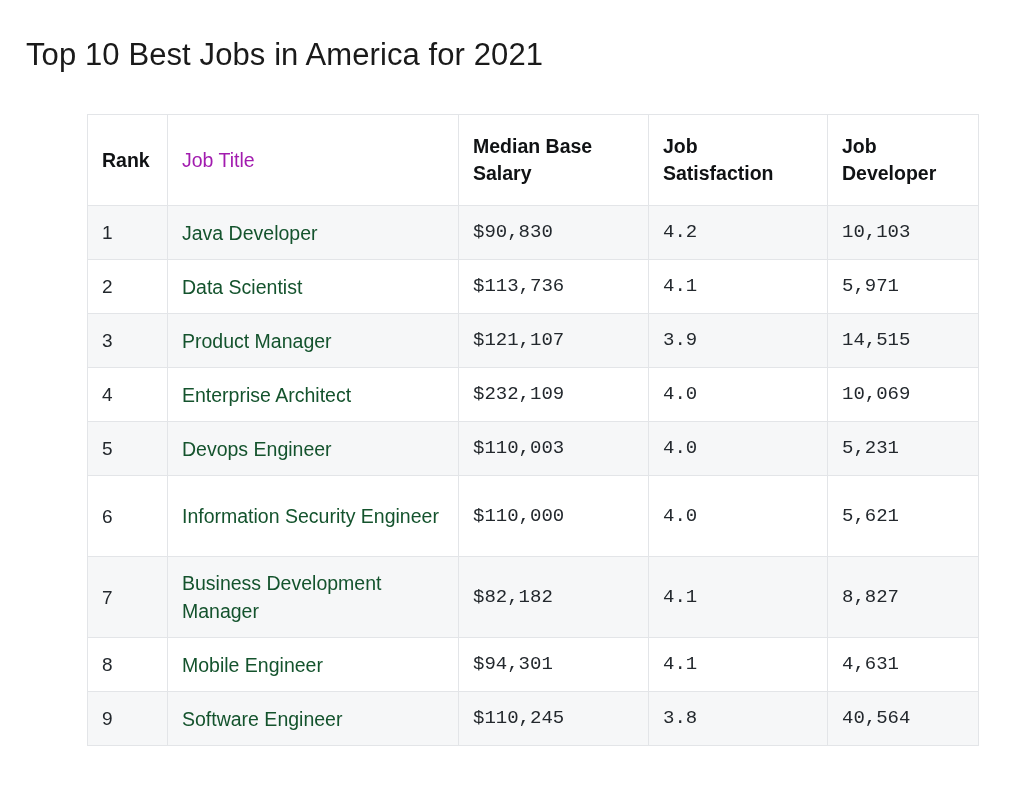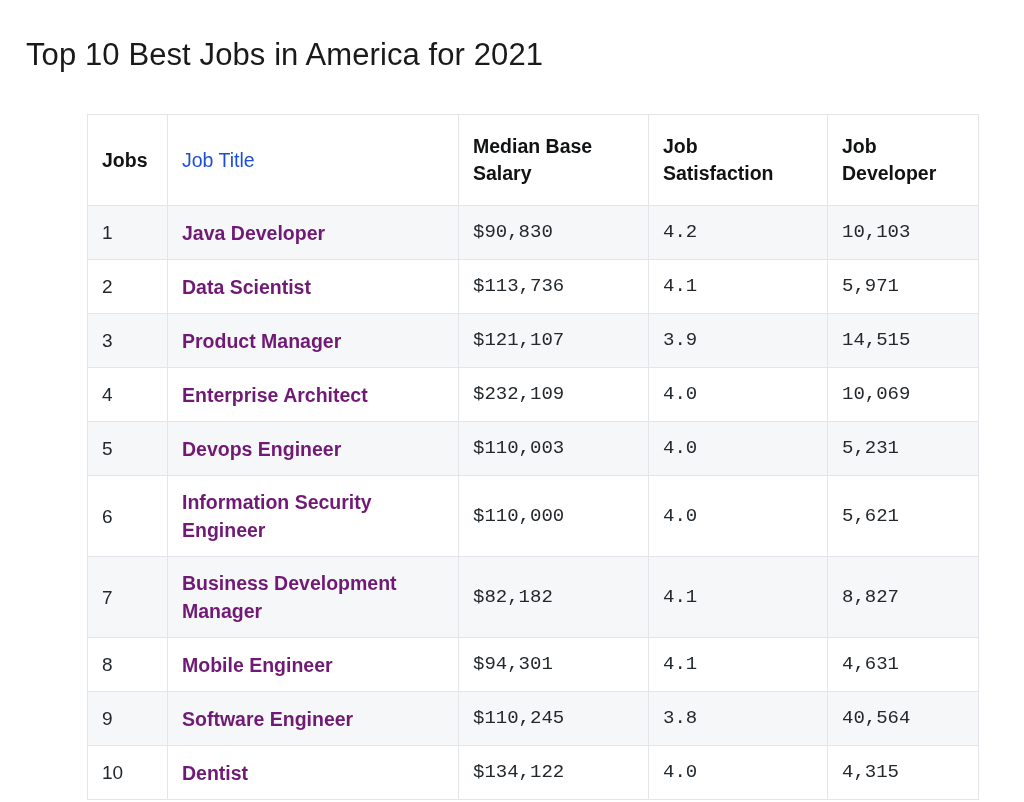--- a/index.html
+++ b/index.html
@@ -71,21 +71,21 @@
     height: 90px;
     font-weight: 700;
     font-size: 19.5px;
     color: #101214;
     background: #ffffff;
     vertical-align: middle;
   }
 
   table.jobs-table thead th.th-title {
     font-weight: 400;
-    color: #1d4ed8;
+    color: #a21caf;
     font-size: 19.5px;
   }
 
   table.jobs-table tbody tr.row-odd td {
     background: #f6f7f8;
   }
   table.jobs-table tbody tr.row-even td {
     background: #ffffff;
   }
 
@@ -94,26 +94,25 @@
   }
   table.jobs-table tbody tr.row-tall td {
     height: 80px;
   }
 
   .cell-rank {
     color: #23282d;
   }
 
   .job-link {
-    color: #701a75;
+    color: #14532d;
     text-decoration: none;
     font-size: 19.5px;
     line-height: 28px;
     display: inline-block;
-    font-weight: bold;
   }
 
   .cell-salary,
   .cell-satisfaction,
   .cell-openings {
     color: #23282d;
     font-size: 19.5px;
     font-family: Liberation Mono, monospace;
   }
 </style>
@@ -128,21 +127,21 @@
     <table class="jobs-table">
       <colgroup>
         <col class="c-rank">
         <col class="c-title">
         <col class="c-salary">
         <col class="c-satis">
         <col class="c-openings">
       </colgroup>
       <thead>
         <tr>
-          <th class="th-rank">Jobs</th>
+          <th class="th-rank">Rank</th>
           <th class="th-title">Job Title</th>
           <th class="th-salary">Median Base Salary</th>
           <th class="th-satis">Job Satisfaction</th>
           <th class="th-openings">Job Developer</th>
         </tr>
       </thead>
       <tbody id="table-body">
           <tr class="row-odd">
             <td class="cell-rank">1</td>
             <td class="cell-title"><a class="job-link" href="#">Java Developer</a></td>
@@ -199,24 +198,17 @@
             <td class="cell-satisfaction">4.1</td>
             <td class="cell-openings">4,631</td>
           </tr>
           <tr class="row-odd">
             <td class="cell-rank">9</td>
             <td class="cell-title"><a class="job-link" href="#">Software Engineer</a></td>
             <td class="cell-salary">$110,245</td>
             <td class="cell-satisfaction">3.8</td>
             <td class="cell-openings">40,564</td>
           </tr>
-          <tr class="row-even">
-            <td class="cell-rank">10</td>
-            <td class="cell-title"><a class="job-link" href="#">Dentist</a></td>
-            <td class="cell-salary">$134,122</td>
-            <td class="cell-satisfaction">4.0</td>
-            <td class="cell-openings">4,315</td>
-          </tr>
         </tbody>
     </table>
   </div>
 
 </div>
 
 </body></html>

